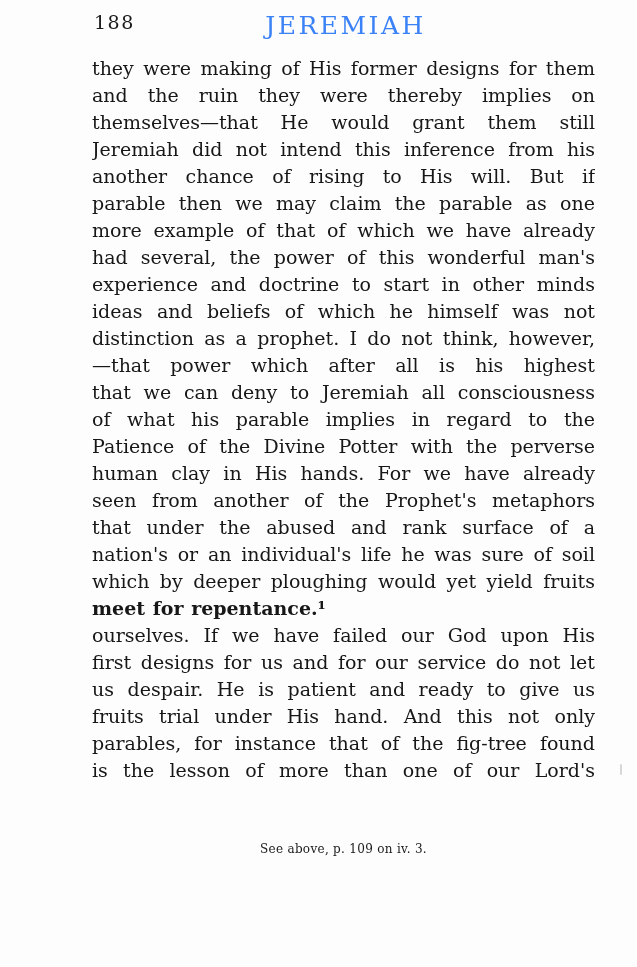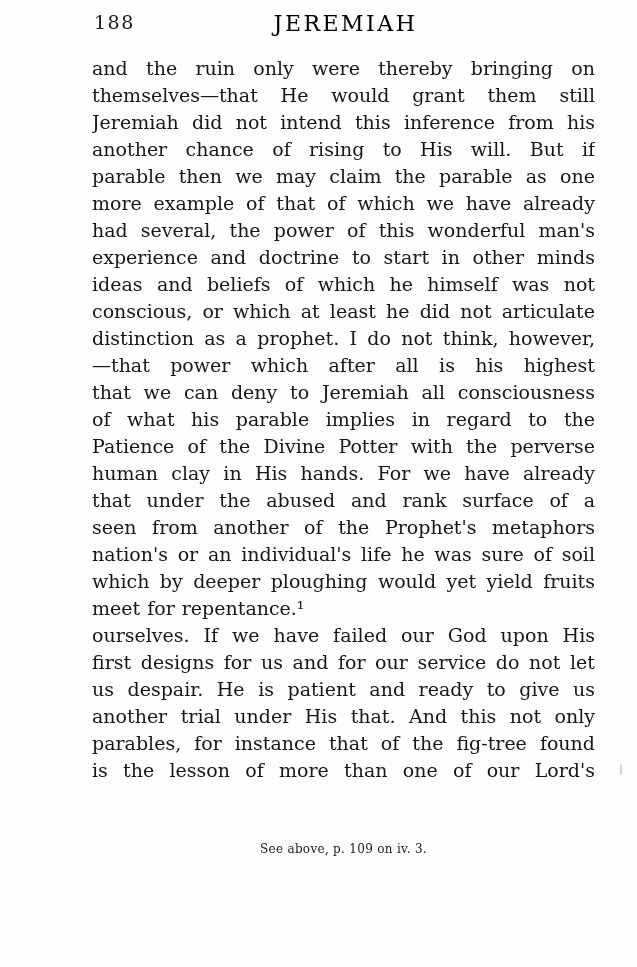--- a/index.html
+++ b/index.html
@@ -30,41 +30,42 @@
     font-size: 19px;
     letter-spacing: 1.5px;
     color: #1b1b1b;
   }
   .running-title {
     position: absolute;
     left: 4px;
     right: 0;
     top: 0;
     text-align: center;
-    font-size: 22px;
+    font-size: 25px;
     letter-spacing: 2.5px;
-    color: #000000;
+    color: #3b82f6;
   }
   .body-text {
     position: absolute;
     top: 55px;
     left: 92px;
     width: 503px;
     font-size: 19px;
     line-height: 27px;
   }
   .line {
     height: 27px;
     overflow: hidden;
     text-align: justify;
     text-align-last: justify;
     word-spacing: 1px;
   }
   .line.left {
     text-align-last: left;
+    font-weight: bold;
   }
   .line.indent {
     text-indent: 24px;
   }
   .footnote {
     position: absolute;
     top: 842px;
     left: 92px;
     width: 503px;
     text-align: center;
@@ -86,45 +87,45 @@
 <body>
 
 <div class="page">
 
   <header class="running-head">
     <span class="page-number">188</span>
     <span class="running-title">JEREMIAH</span>
   </header>
 
   <main class="body-text" id="body-text">
-      <div class="line">and the ruin only were thereby bringing on</div>
+      <div class="line">they were making of His former designs for them</div>
+      <div class="line">and the ruin they were thereby implies on</div>
       <div class="line">themselves—that He would grant them still</div>
       <div class="line">Jeremiah did not intend this inference from his</div>
       <div class="line">another chance of rising to His will.  But if</div>
       <div class="line">parable then we may claim the parable as one</div>
       <div class="line">more example of that of which we have already</div>
       <div class="line">had several, the power of this wonderful man's</div>
       <div class="line">experience and doctrine to start in other minds</div>
       <div class="line">ideas and beliefs of which he himself was not</div>
-      <div class="line">conscious, or which at least he did not articulate</div>
       <div class="line">distinction as a prophet.  I do not think, however,</div>
       <div class="line">—that power which after all is his highest</div>
       <div class="line">that we can deny to Jeremiah all consciousness</div>
       <div class="line">of what his parable implies in regard to the</div>
       <div class="line">Patience of the Divine Potter with the perverse</div>
       <div class="line">human clay in His hands.  For we have already</div>
+      <div class="line">seen from another of the Prophet's metaphors</div>
       <div class="line">that under the abused and rank surface of a</div>
-      <div class="line">seen from another of the Prophet's metaphors</div>
       <div class="line">nation's or an individual's life he was sure of soil</div>
       <div class="line">which by deeper ploughing would yet yield fruits</div>
       <div class="line left">meet for repentance.¹</div>
       <div class="line">ourselves.  If we have failed our God upon His</div>
       <div class="line">first designs for us and for our service do not let</div>
       <div class="line">us despair.  He is patient and ready to give us</div>
-      <div class="line">another trial under His that.  And this not only</div>
+      <div class="line">fruits trial under His hand.  And this not only</div>
       <div class="line">parables, for instance that of the fig-tree found</div>
       <div class="line">is the lesson of more than one of our Lord's</div>
     </main>
 
   <div class="footnote">See above, p. 109 on iv. 3.</div>
 
   <div class="margin-artifact"></div>
 
 </div>
 

